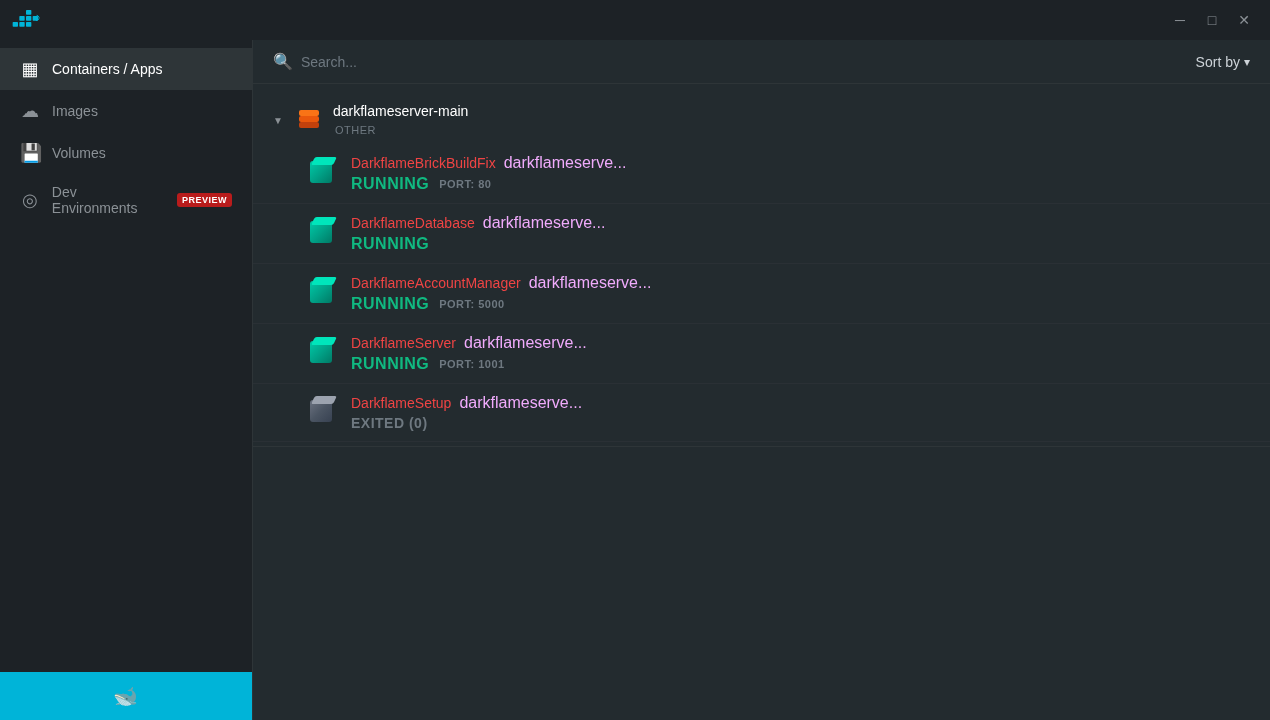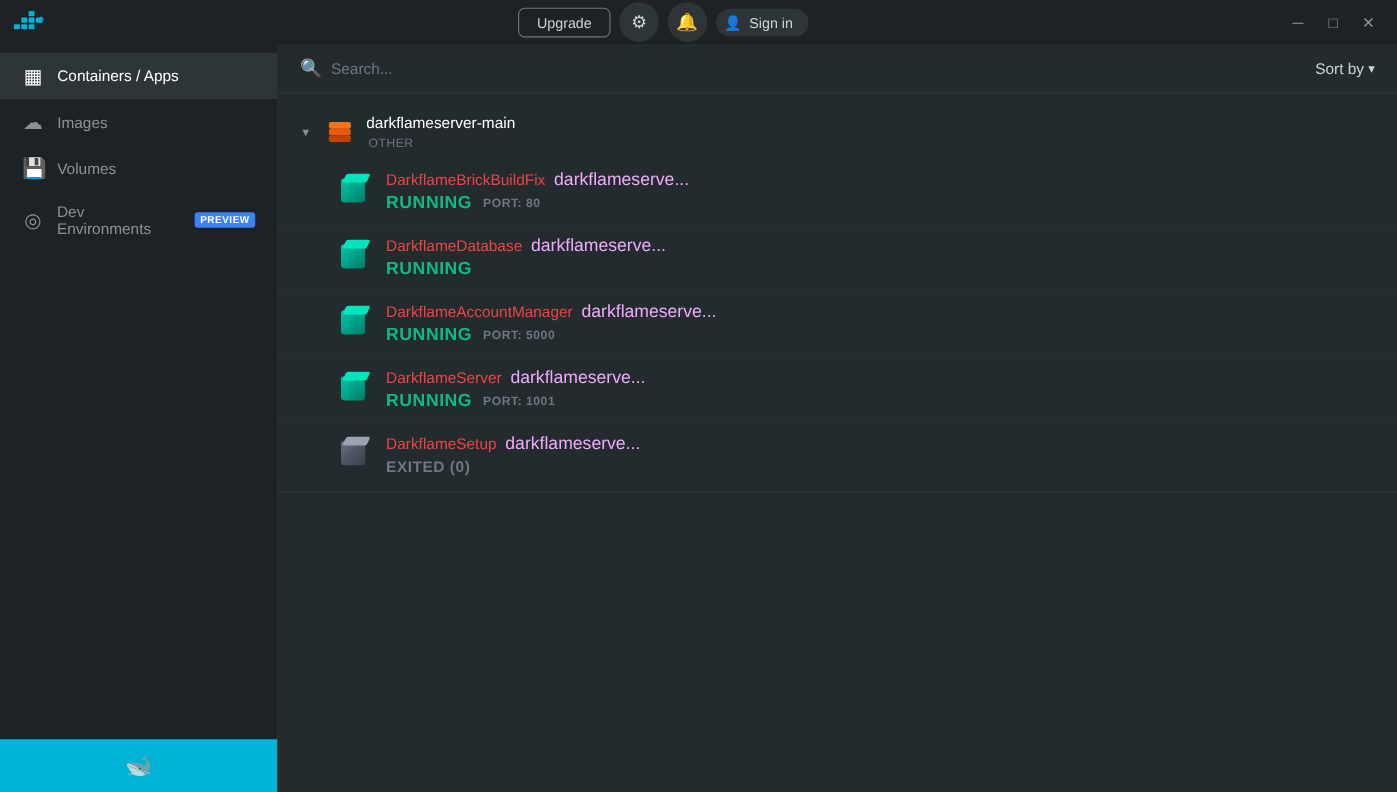--- a/index.html
+++ b/index.html
@@ -130,21 +130,21 @@
     }
     .sidebar-item .icon {
       font-size: 18px;
       width: 20px;
       text-align: center;
       color: #8b9196;
     }
     .sidebar-item.active .icon { color: #ffffff; }
     .sidebar-label { font-weight: 500; }
     .preview-badge {
-      background: #3b82f6;
+      background: #b91c1c;
       color: #fff;
       font-size: 9px;
       padding: 2px 5px;
       border-radius: 3px;
       font-weight: 700;
       letter-spacing: 0.5px;
     }
     .sidebar-footer {
       height: 48px;
       background: #00b4d8;
@@ -382,33 +382,20 @@
         <rect x="20" y="18" width="8" height="7" rx="1" fill="#00b4d8"></rect>
         <rect x="10" y="9" width="8" height="7" rx="1" fill="#00b4d8"></rect>
         <rect x="20" y="9" width="8" height="7" rx="1" fill="#00b4d8"></rect>
         <rect x="30" y="9" width="8" height="7" rx="1" fill="#00b4d8"></rect>
         <rect x="20" y="0" width="8" height="7" rx="1" fill="#00b4d8"></rect>
         <path d="M38 15 Q42 10 36 8" stroke="#00b4d8" stroke-width="1.5" fill="none"></path>
         <circle cx="36" cy="15" r="1.5" fill="#00b4d8"></circle>
       </svg>
     </div>
   </div>
-  <div class="titlebar-center">
-    <button class="upgrade-btn">Upgrade</button>
-    <button class="icon-btn">
-      <span>⚙</span>
-    </button>
-    <button class="icon-btn">
-      <span>🔔</span>
-    </button>
-    <button class="signin-btn">
-      <span>👤</span>
-      <span>Sign in</span>
-    </button>
-  </div>
   <div class="titlebar-controls">
     <button class="titlebar-btn">─</button>
     <button class="titlebar-btn">□</button>
     <button class="titlebar-btn">✕</button>
   </div>
 </div>
 
 <div class="main-layout">
 
   <div class="sidebar">

